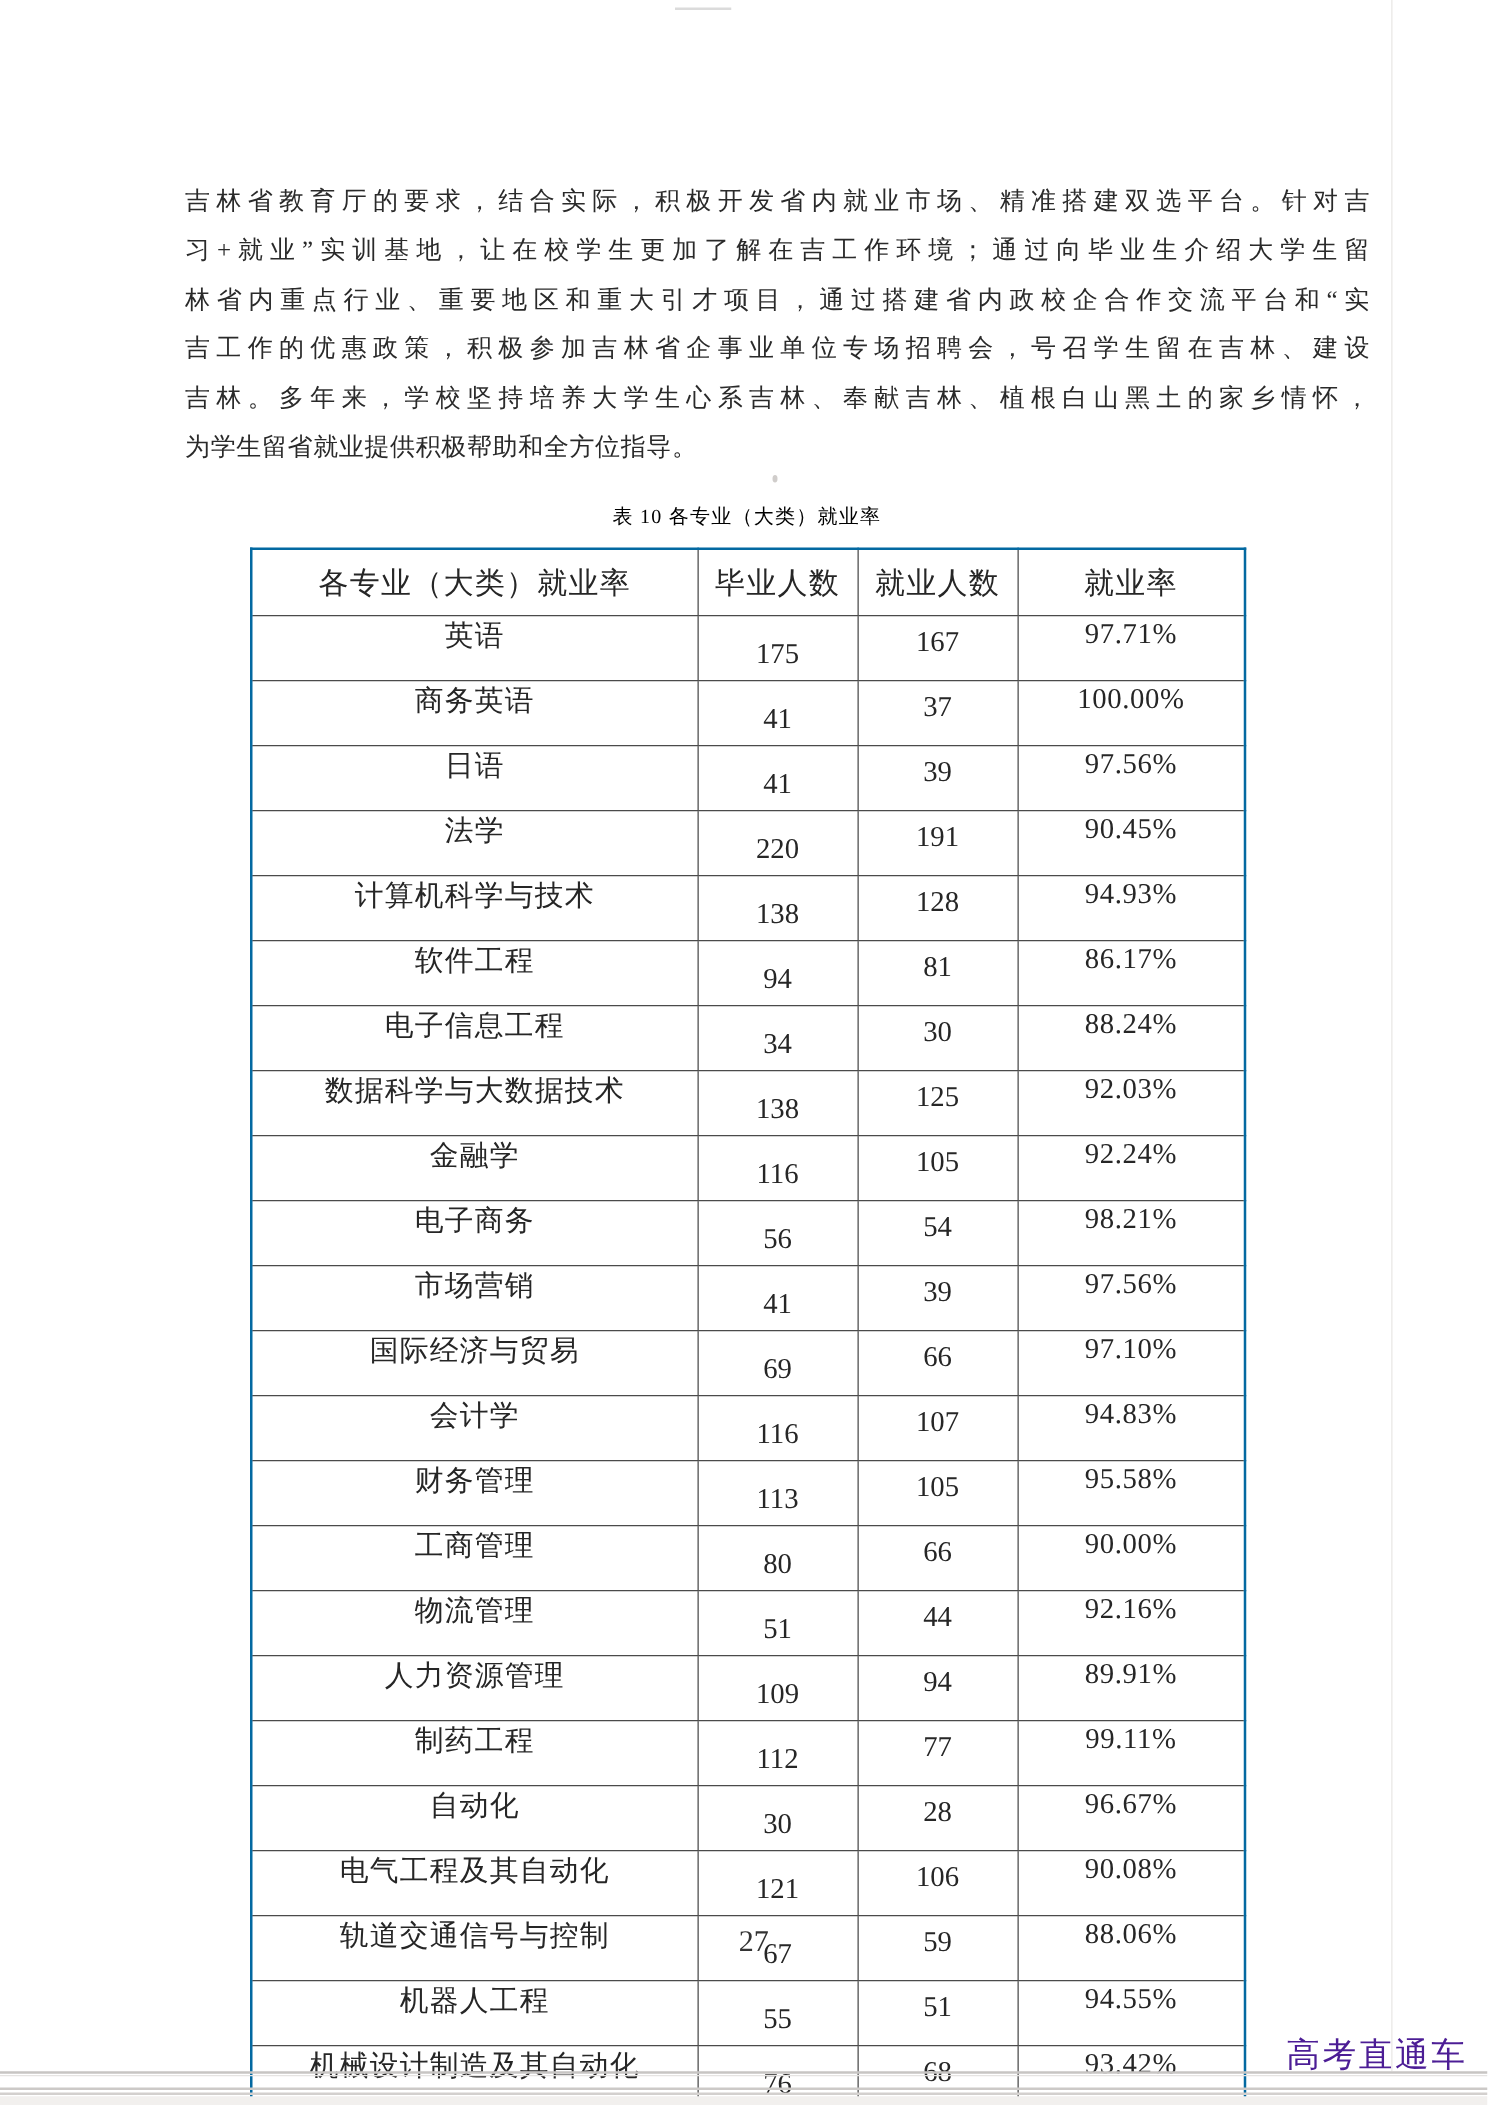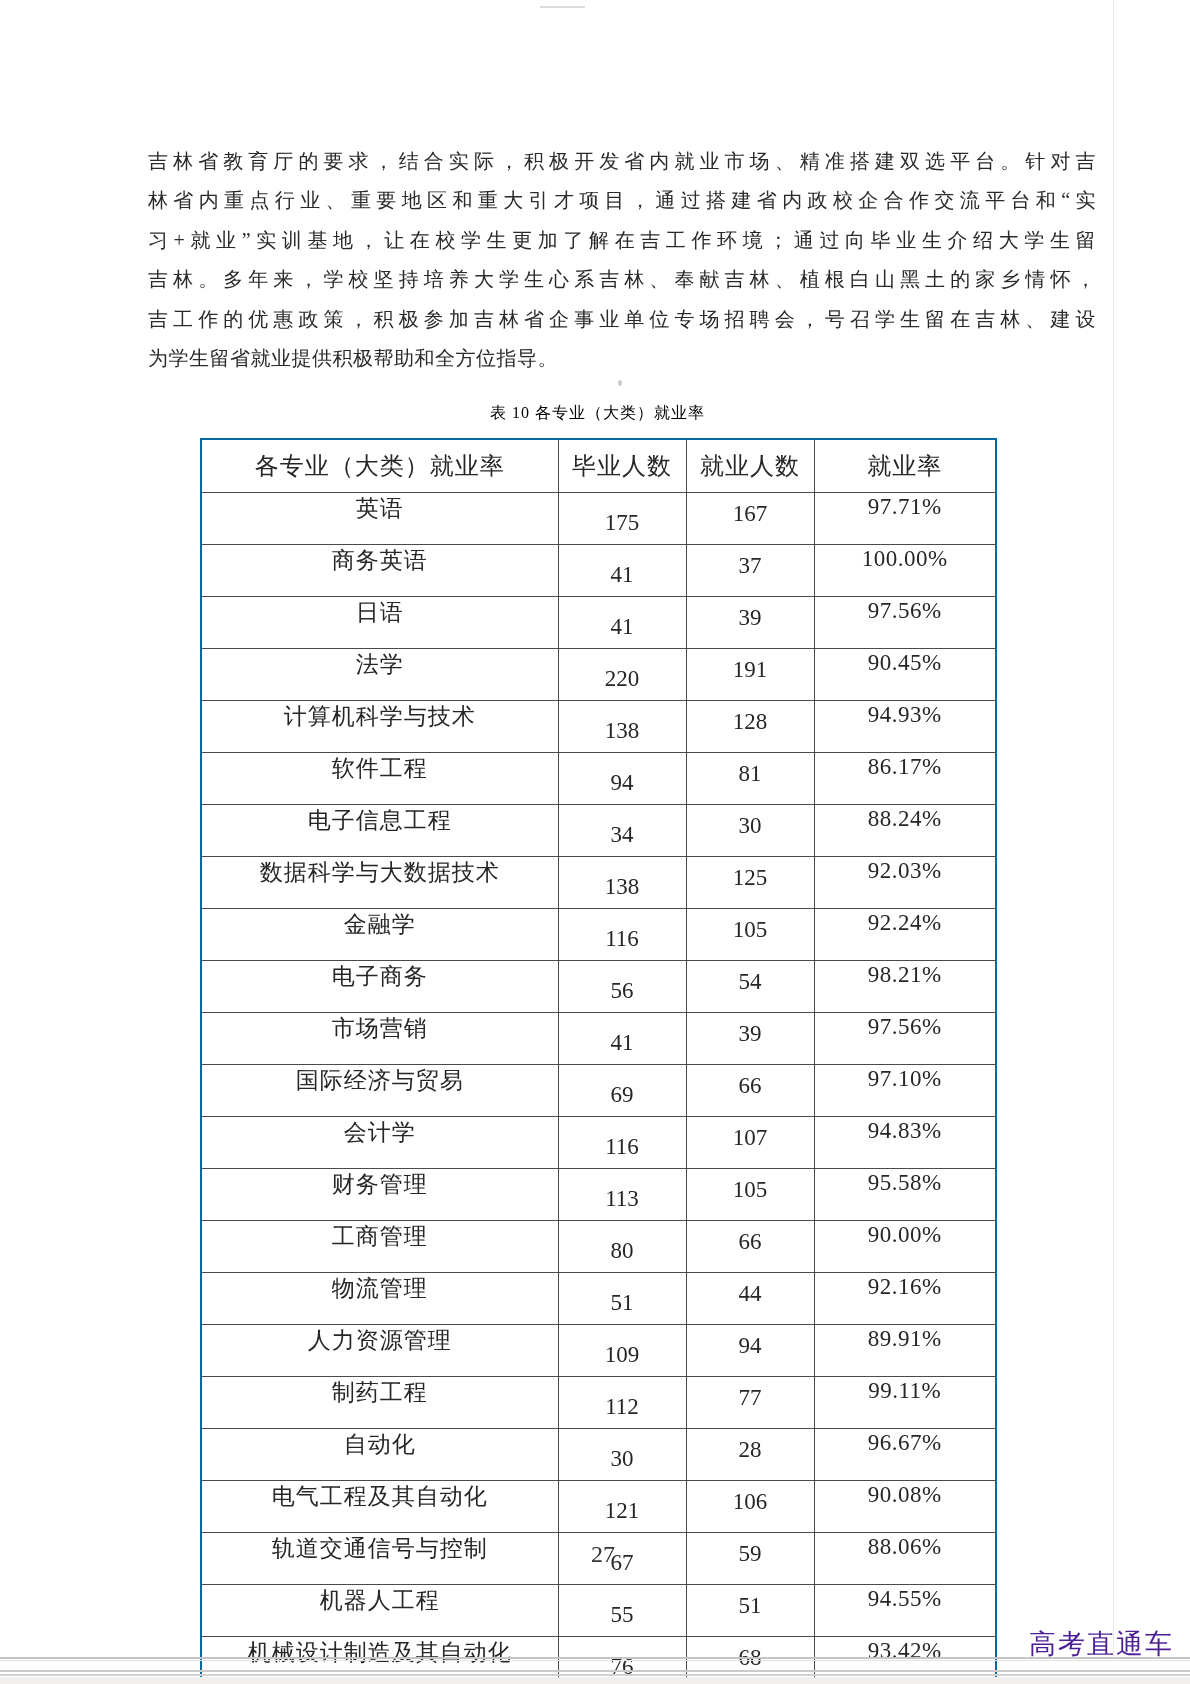--- a/index.html
+++ b/index.html
@@ -72,24 +72,24 @@
   .top-mark{left:540px;top:6px;width:45px;height:2px;background:#dbdbdb;}
   .stray-dot{left:618px;top:380px;width:4px;height:6px;background:#d0cdcb;border-radius:50%;}
 </style>
 </head>
 <body>
 
 <div class="page">
 
   <div class="para">
       <div class="para-line">吉林省教育厅的要求，结合实际，积极开发省内就业市场、精准搭建双选平台。针对吉</div>
+      <div class="para-line">习+就业”实训基地，让在校学生更加了解在吉工作环境；通过向毕业生介绍大学生留</div>
       <div class="para-line">林省内重点行业、重要地区和重大引才项目，通过搭建省内政校企合作交流平台和“实</div>
-      <div class="para-line">习+就业”实训基地，让在校学生更加了解在吉工作环境；通过向毕业生介绍大学生留</div>
+      <div class="para-line">吉工作的优惠政策，积极参加吉林省企事业单位专场招聘会，号召学生留在吉林、建设</div>
       <div class="para-line">吉林。多年来，学校坚持培养大学生心系吉林、奉献吉林、植根白山黑土的家乡情怀，</div>
-      <div class="para-line">吉工作的优惠政策，积极参加吉林省企事业单位专场招聘会，号召学生留在吉林、建设</div>
       <div class="para-line last">为学生留省就业提供积极帮助和全方位指导。</div>
     </div>
 
   <div class="table-title">表 10 各专业（大类）就业率</div>
 
   <table class="emp-table">
     <colgroup>
       <col style="width:357px">
       <col style="width:128px">
       <col style="width:128px">

